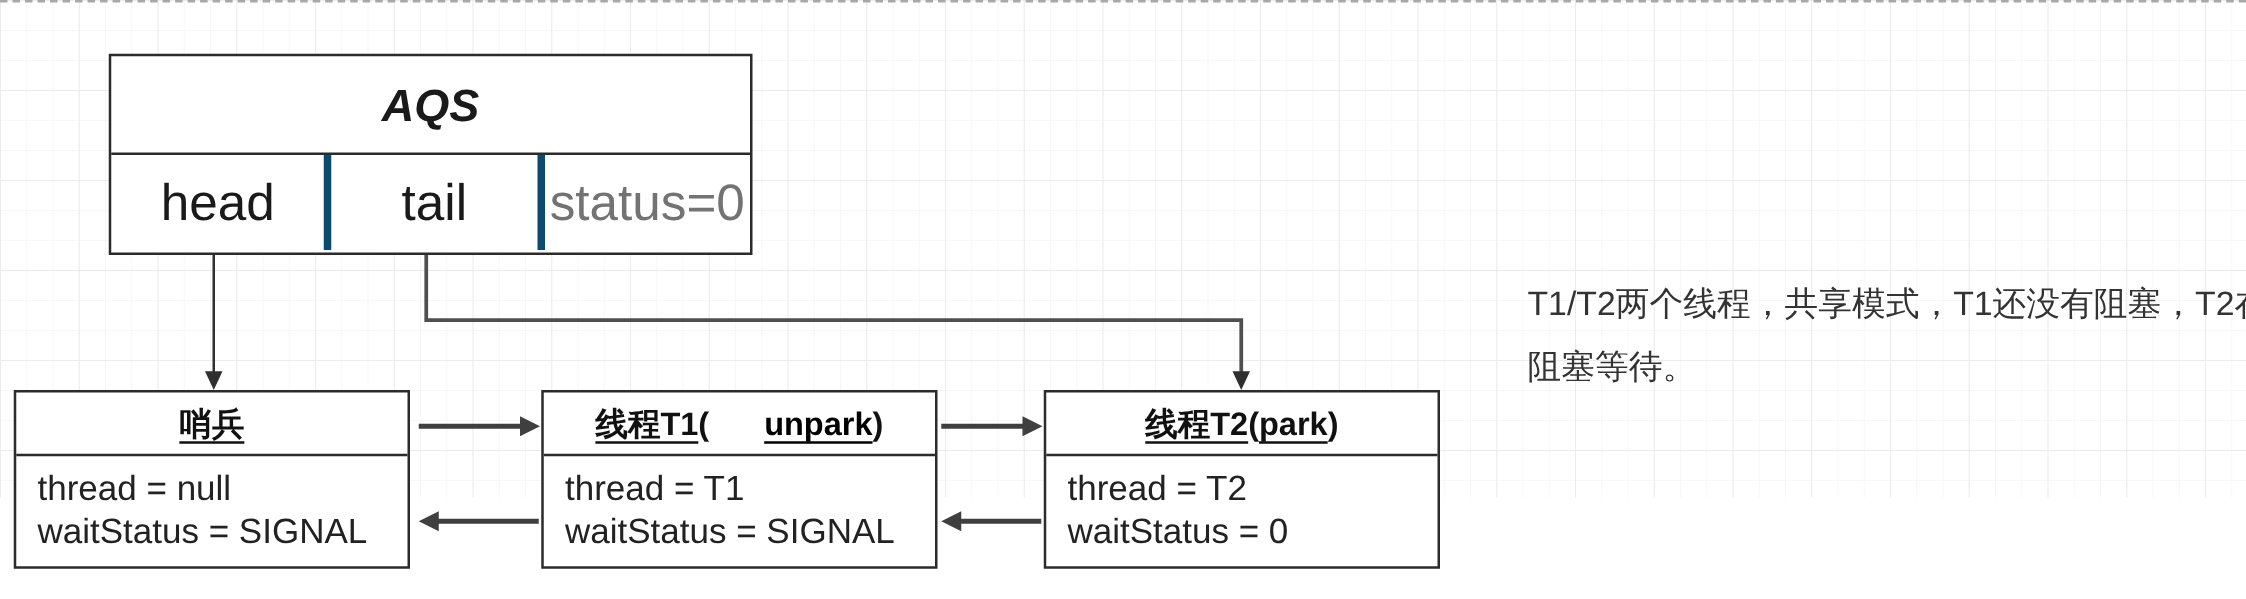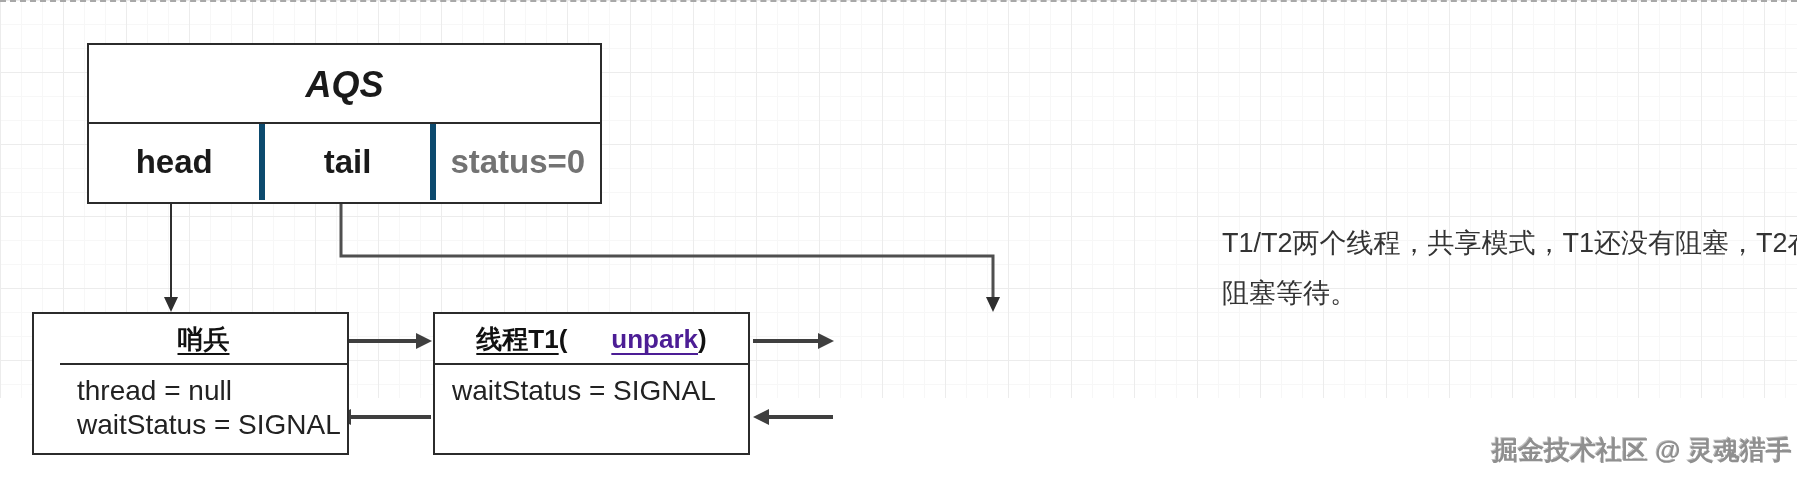--- a/index.html
+++ b/index.html
@@ -53,54 +53,54 @@
     font-style: italic;
     color: #1a1a1a;
     border-bottom: 2px solid #2b2b2b;
   }
   .aqs-cells { display: flex; height: 76px; }
   .aqs-cell {
     flex: 1 1 33%;
     display: flex;
     align-items: center;
     justify-content: center;
-    font-size: 33px;
-    font-weight: bold;
+    font-size: 41px;
+    font-weight: normal;
     color: #1a1a1a;
   }
   .aqs-cell.mid { border-left: 6px solid #0c4a6e; }
   .aqs-cell.red { color: #737373; }
   
   .node {
     position: absolute;
     top: 312px;
     width: 317px; height: 143px;
     background: #ffffff;
     border: 2px solid #2b2b2b;
     z-index: 3;
   }
-  .node-sentinel { left: 32px; padding-left: 26px; }
+  .node-sentinel { left: 11px; }
   .node-t1 { left: 433px; }
   .node-t2 { left: 835px; }
   .node-title {
     height: 51px;
     line-height: 51px;
     text-align: center;
     font-size: 26px;
     font-weight: bold;
     color: #111111;
     border-bottom: 2px solid #2b2b2b;
     white-space: nowrap;
   }
   .node-title .u {
     text-decoration: underline;
     text-decoration-thickness: 2px;
     text-underline-offset: 5px;
   }
-  .node-title .red { color: #4c1d95; margin-left: 44px; }
+  .node-title .red { color: #000000; margin-left: 44px; }
   .node-body {
     padding: 9px 0 0 17px;
     font-size: 28px;
     line-height: 34px;
     color: #222222;
   }
   
   .side-title {
     position: absolute;
     left: 1218px; top: 90px;
@@ -186,25 +186,34 @@
       <div>thread = null</div>
       <div>waitStatus = SIGNAL</div>
     </div>
   </div>
 
   <div class="node node-t1">
     <div class="node-title">
       <span class="u">线程T1</span><span>(</span><span class="u red">unpark</span><span>)</span>
     </div>
     <div class="node-body">
+      <div>thread = T1</div>
       <div>waitStatus = SIGNAL</div>
     </div>
   </div>
 
+  <div class="node node-t2">
+    <div class="node-title">
+      <span class="u">线程T2</span><span>(</span><span class="u">park</span><span>)</span>
+    </div>
+    <div class="node-body">
+      <div>thread = T2</div>
+      <div>waitStatus = 0</div>
+    </div>
+  </div>
 
   <div class="side-desc">
     <div>T1/T2两个线程，共享模式，T1还没有阻塞，T2在</div>
     <div>阻塞等待。</div>
   </div>
 
-  <div class="watermark">掘金技术社区 @ 灵魂猎手</div>
 
 </div>
 
 </body></html>

